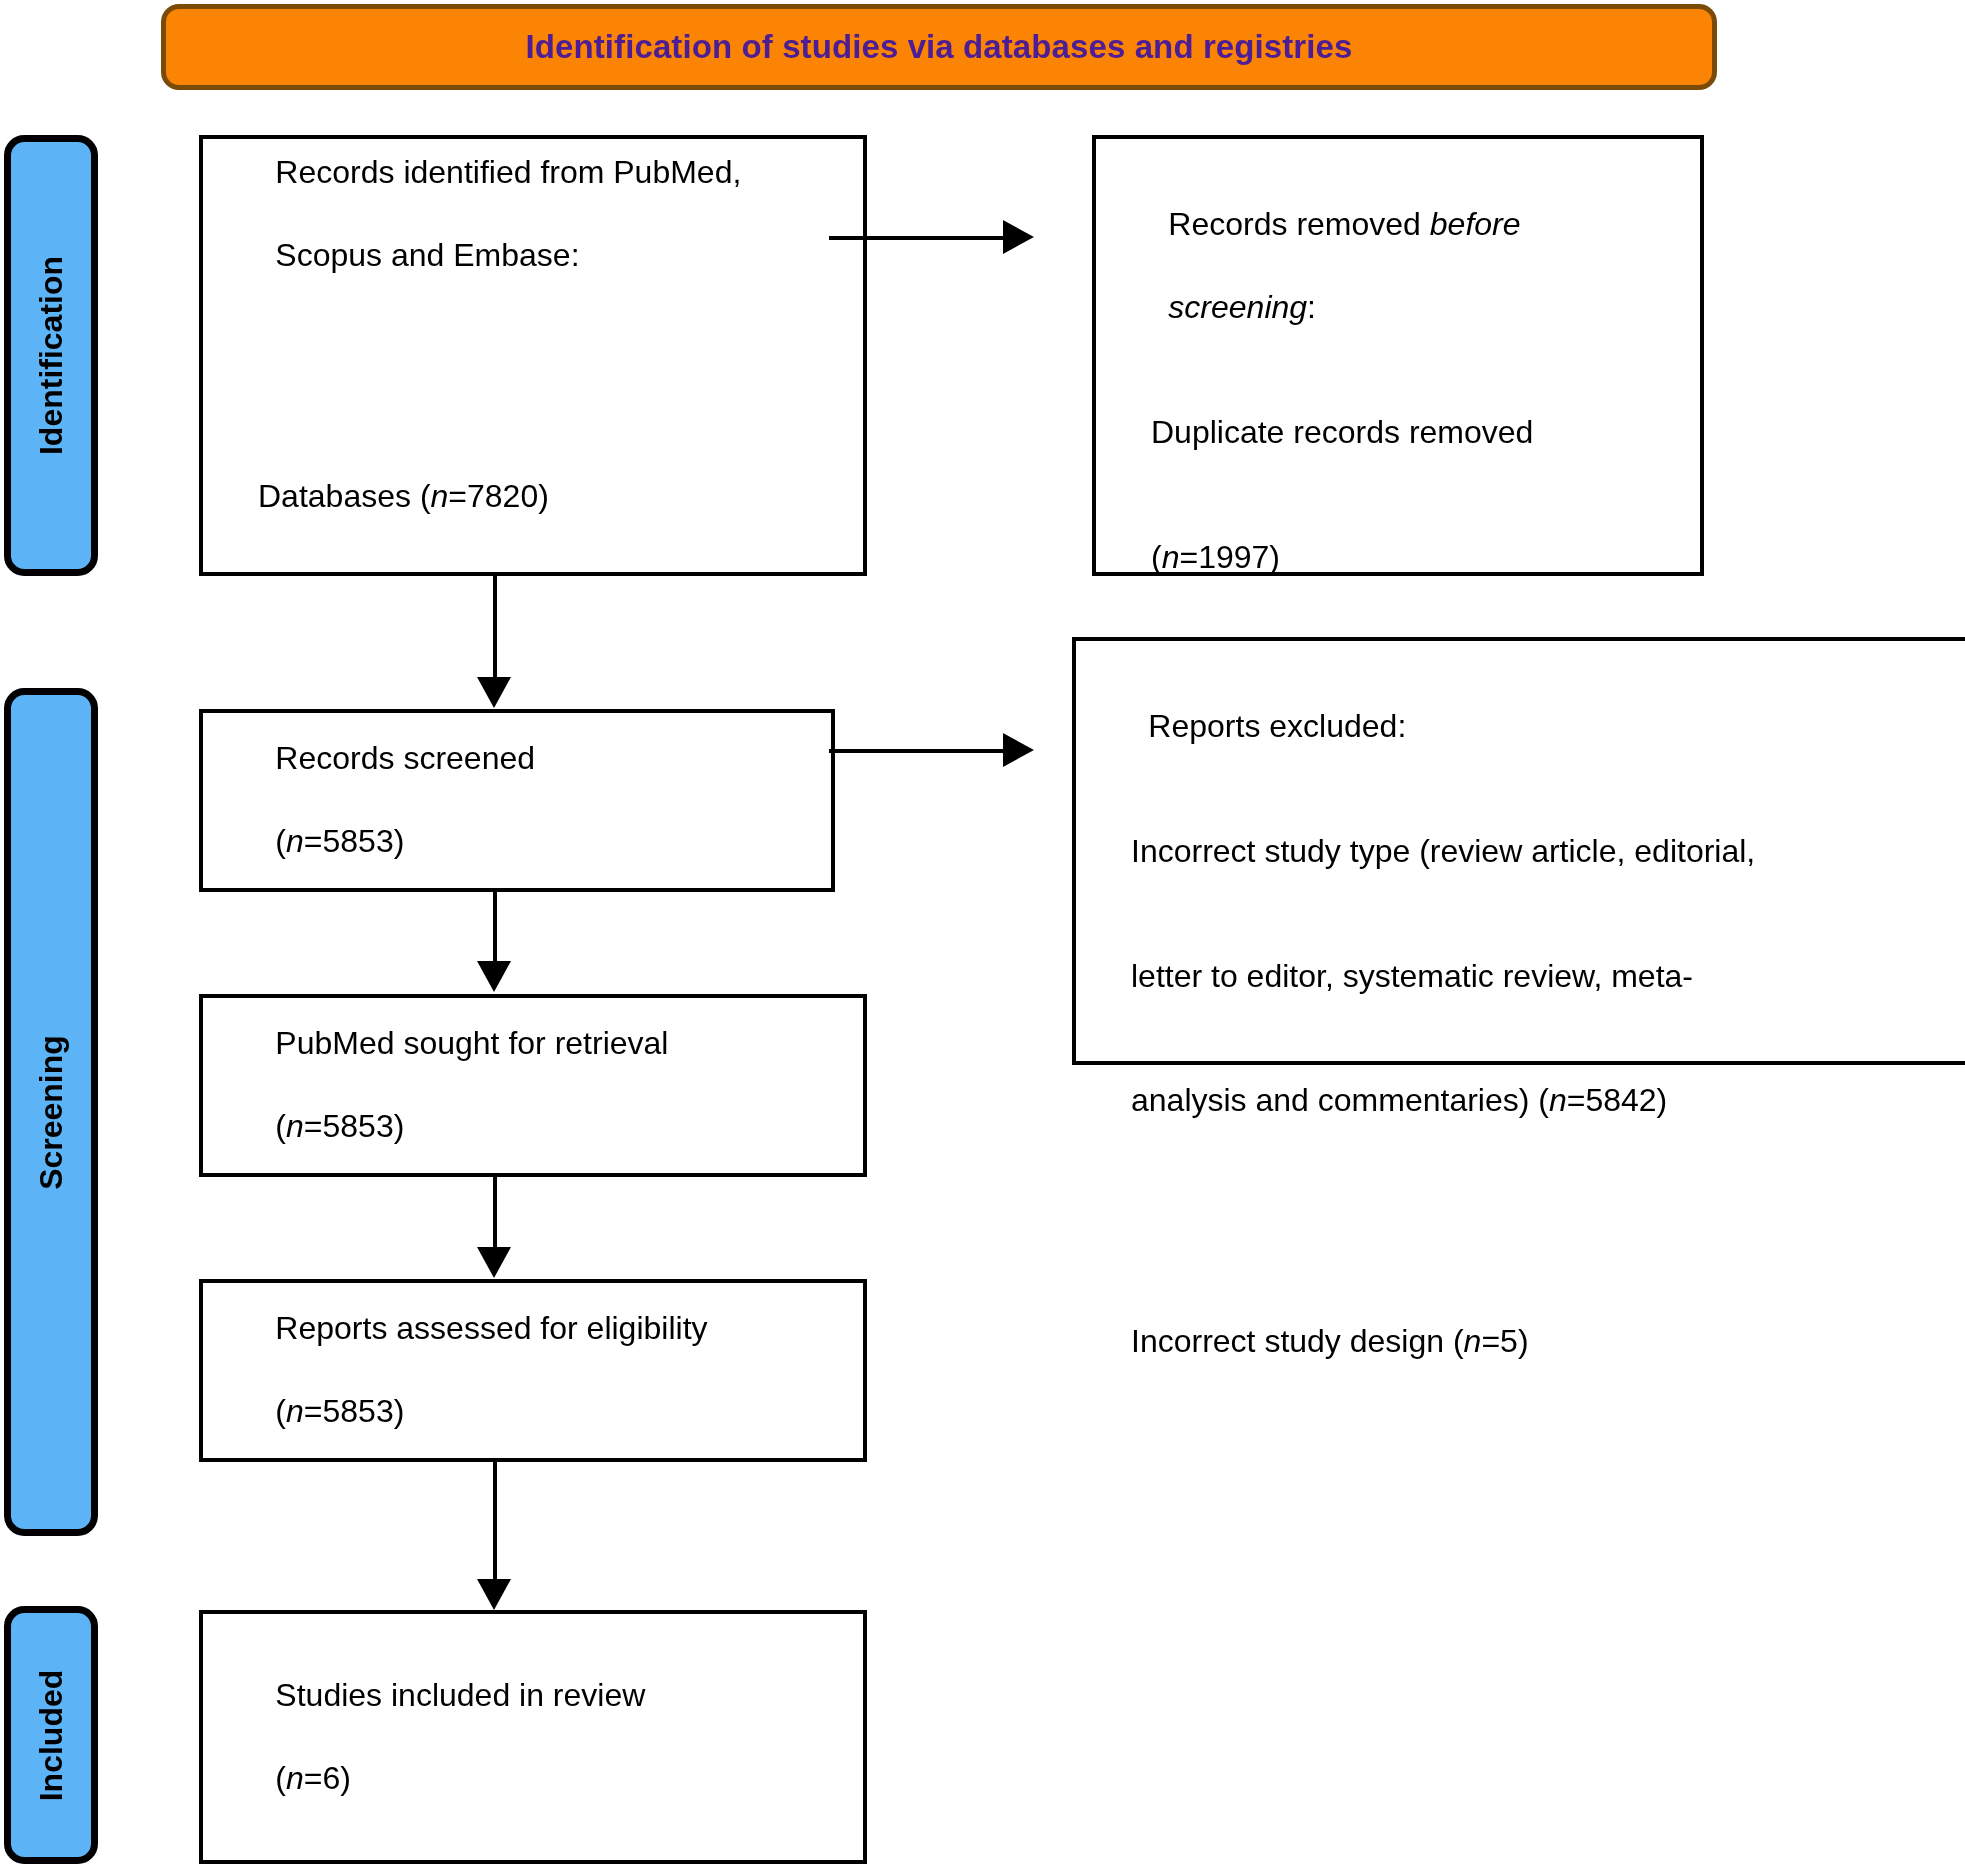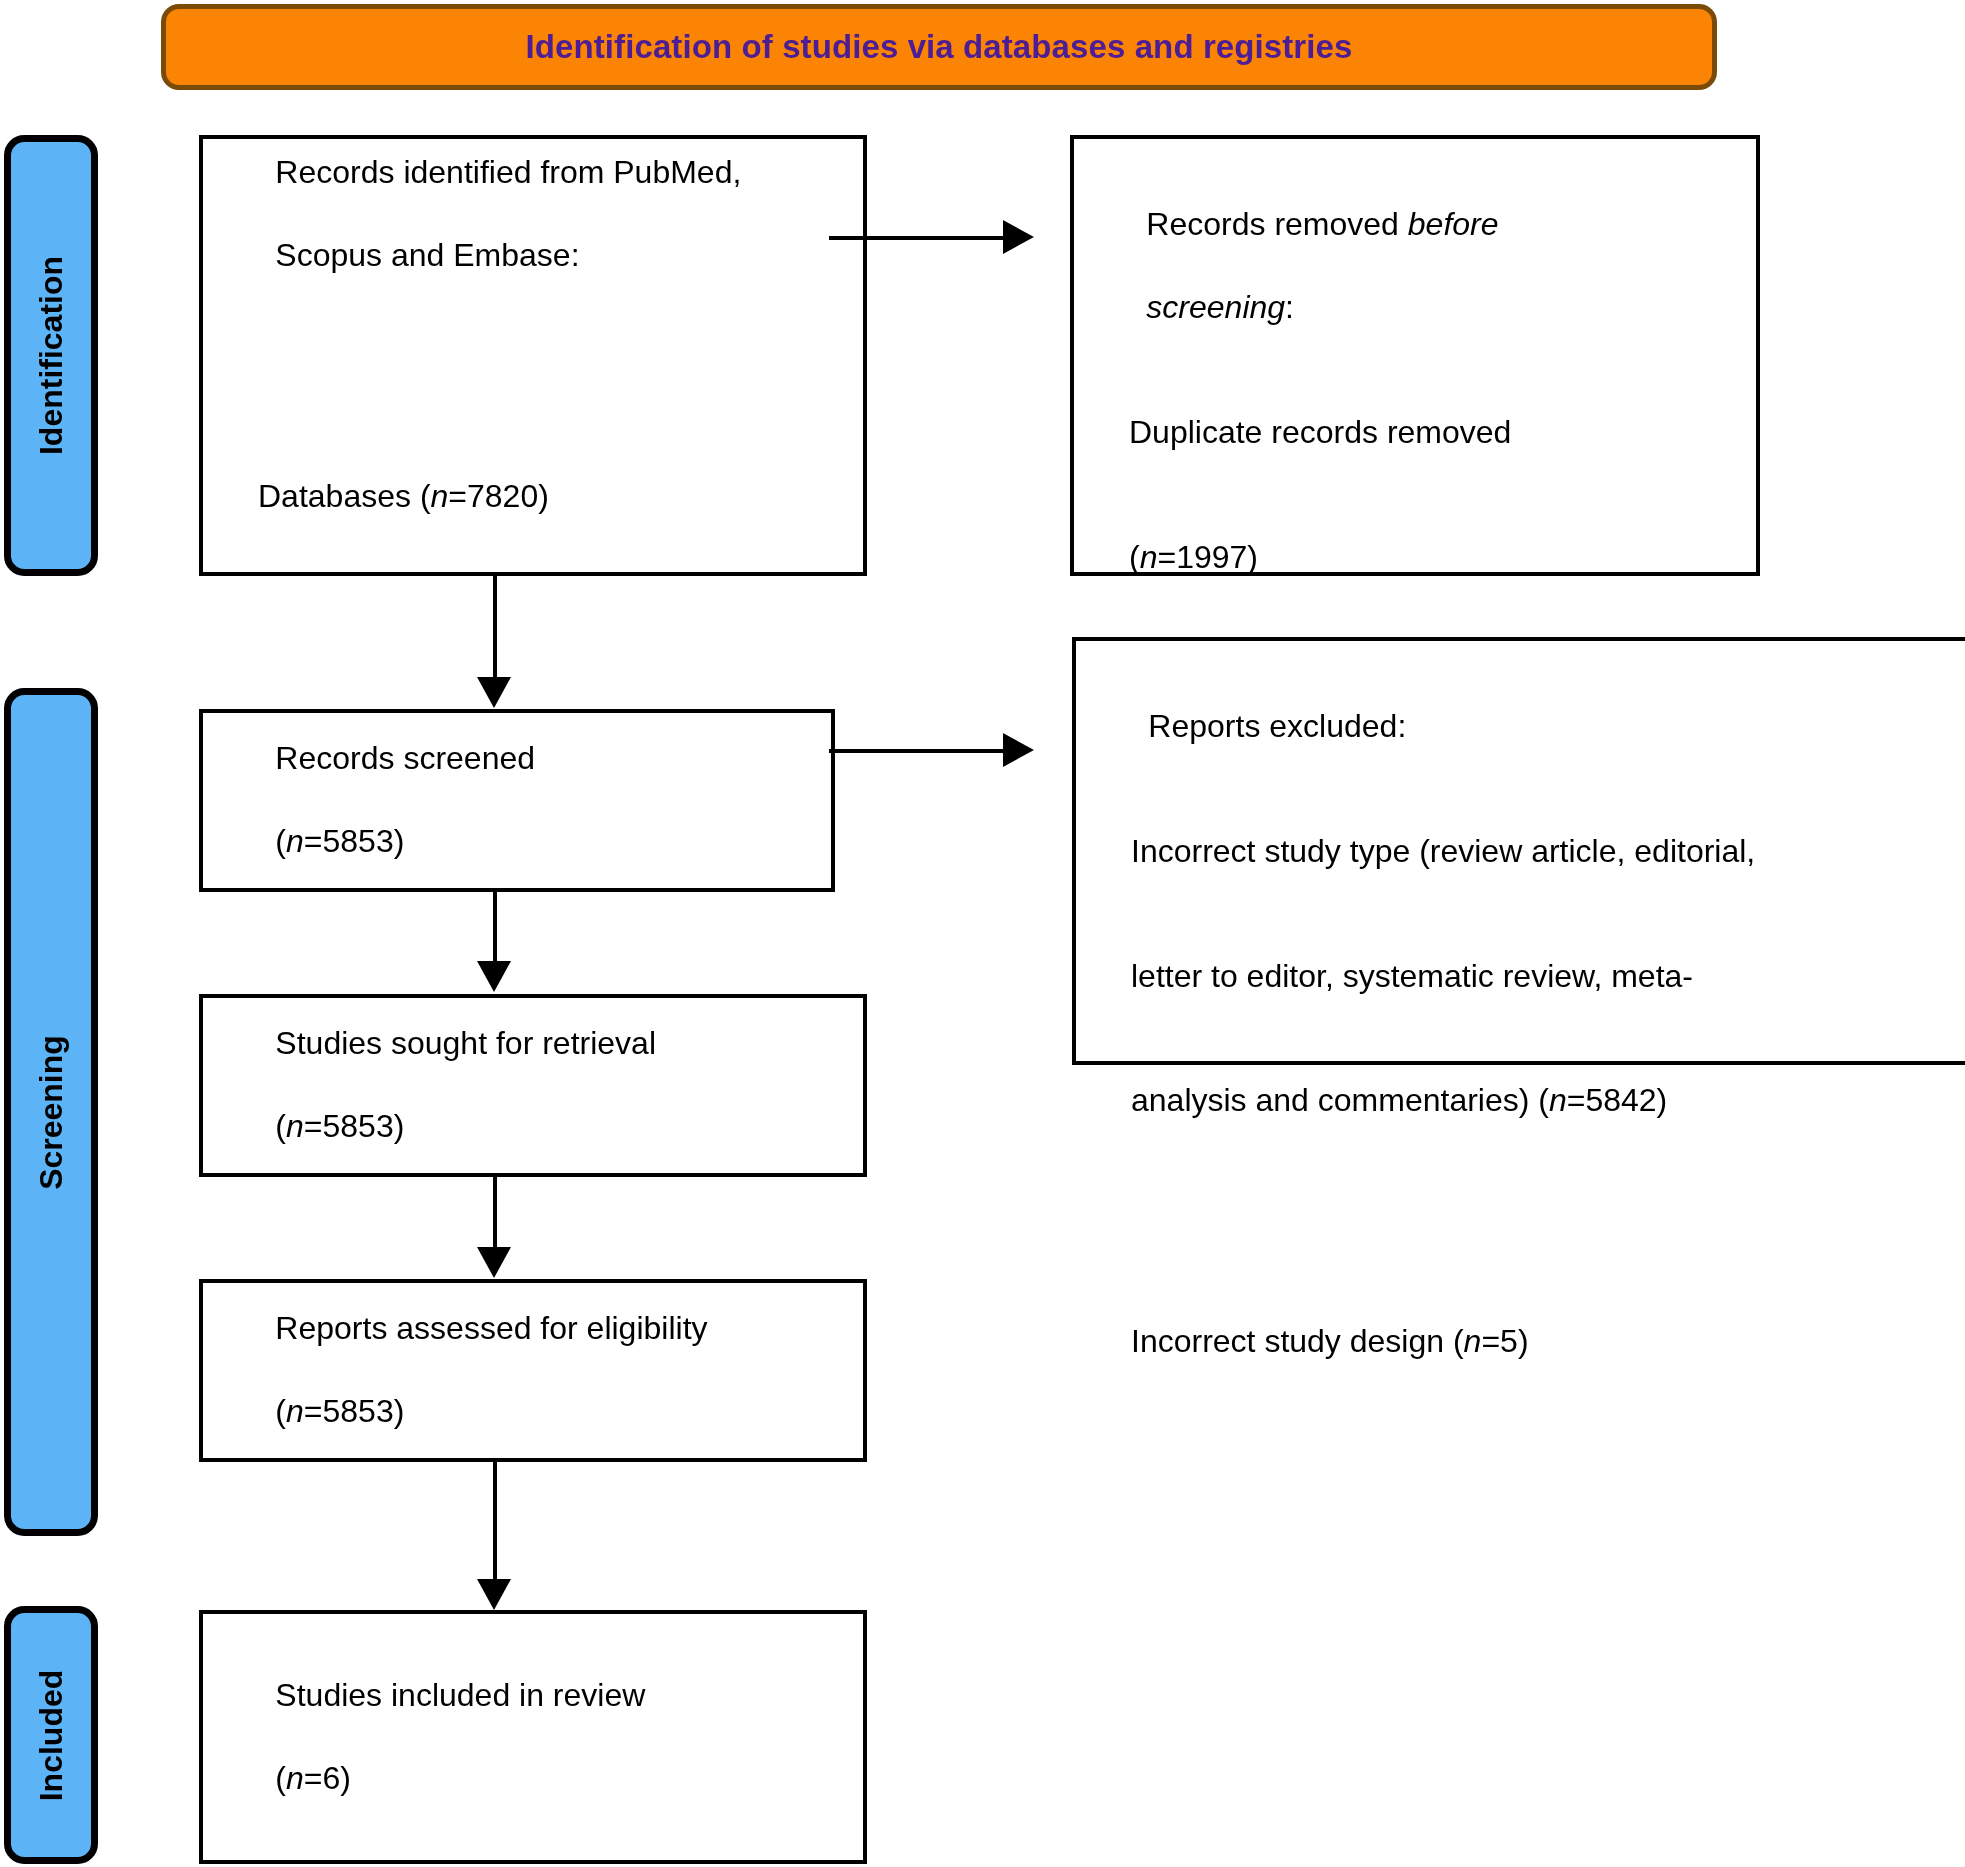--- a/index.html
+++ b/index.html
@@ -139,21 +139,21 @@
 
   <div class="box" style="left:161px; top:135px; width:668px; height:441px;">
     <div class="box-text">
       <span>Records identified from PubMed,</span><br>
       <span>Scopus and Embase:</span><br>
       <span class="gap"></span>
       <span class="indent"><span>Databases (</span><span class="nvar">n</span><span>=7820)</span></span>
     </div>
   </div>
 
-  <div class="box top-align" style="left:1032px; top:135px; width:690px; height:441px;">
+  <div class="box top-align" style="left:1054px; top:135px; width:612px; height:441px;">
     <div class="box-text">
       <span>Records removed </span><span class="ital">before</span><br>
       <span class="ital">screening</span><span>:</span><br>
       <span class="indent">Duplicate records removed</span>
       <span class="indent"><span>(</span><span class="nvar">n</span><span>=1997)</span></span>
     </div>
   </div>
 
   <div class="box" style="left:161px; top:709px; width:636px; height:183px;">
     <div class="box-text">
@@ -168,21 +168,21 @@
       <span class="indent">Incorrect study type (review article, editorial,</span>
       <span class="indent">letter to editor, systematic review, meta-</span>
       <span class="indent"><span>analysis and commentaries) (</span><span class="nvar">n</span><span>=5842)</span></span>
       <span class="gap"></span>
       <span class="indent"><span>Incorrect study design (</span><span class="nvar">n</span><span>=5)</span></span>
     </div>
   </div>
 
   <div class="box" style="left:161px; top:994px; width:668px; height:183px;">
     <div class="box-text">
-      <span>Studies sought for retrieval</span><br>
+      <span>PubMed sought for retrieval</span><br>
       <span><span>(</span><span class="nvar">n</span><span>=5853)</span></span>
     </div>
   </div>
 
   <div class="box" style="left:161px; top:1279px; width:668px; height:183px;">
     <div class="box-text">
       <span>Reports assessed for eligibility</span><br>
       <span><span>(</span><span class="nvar">n</span><span>=5853)</span></span>
     </div>
   </div>

